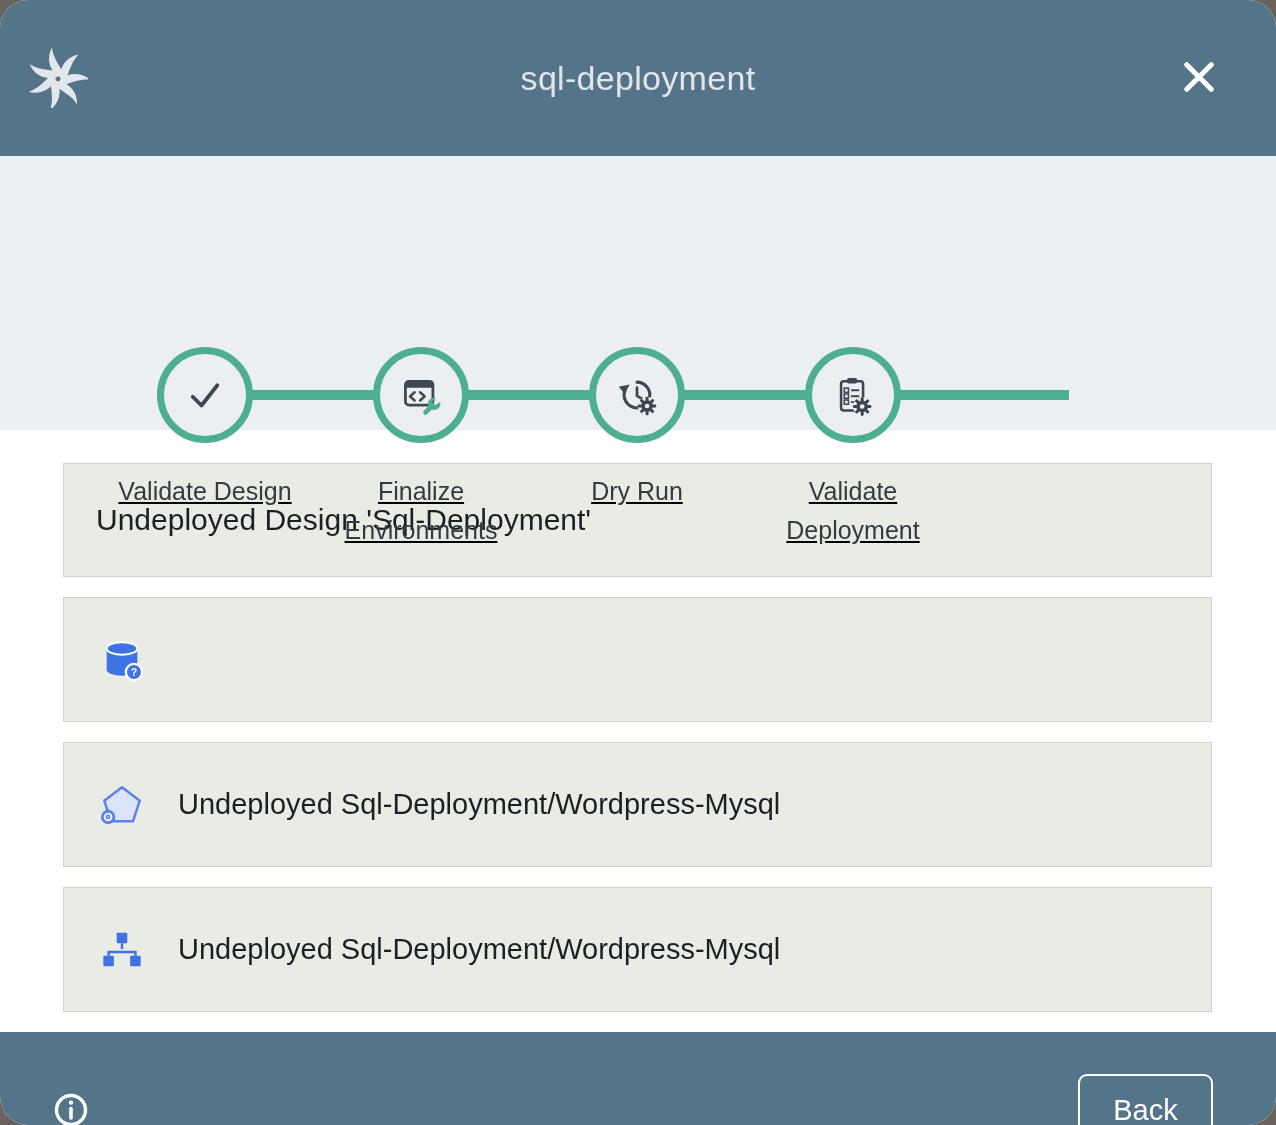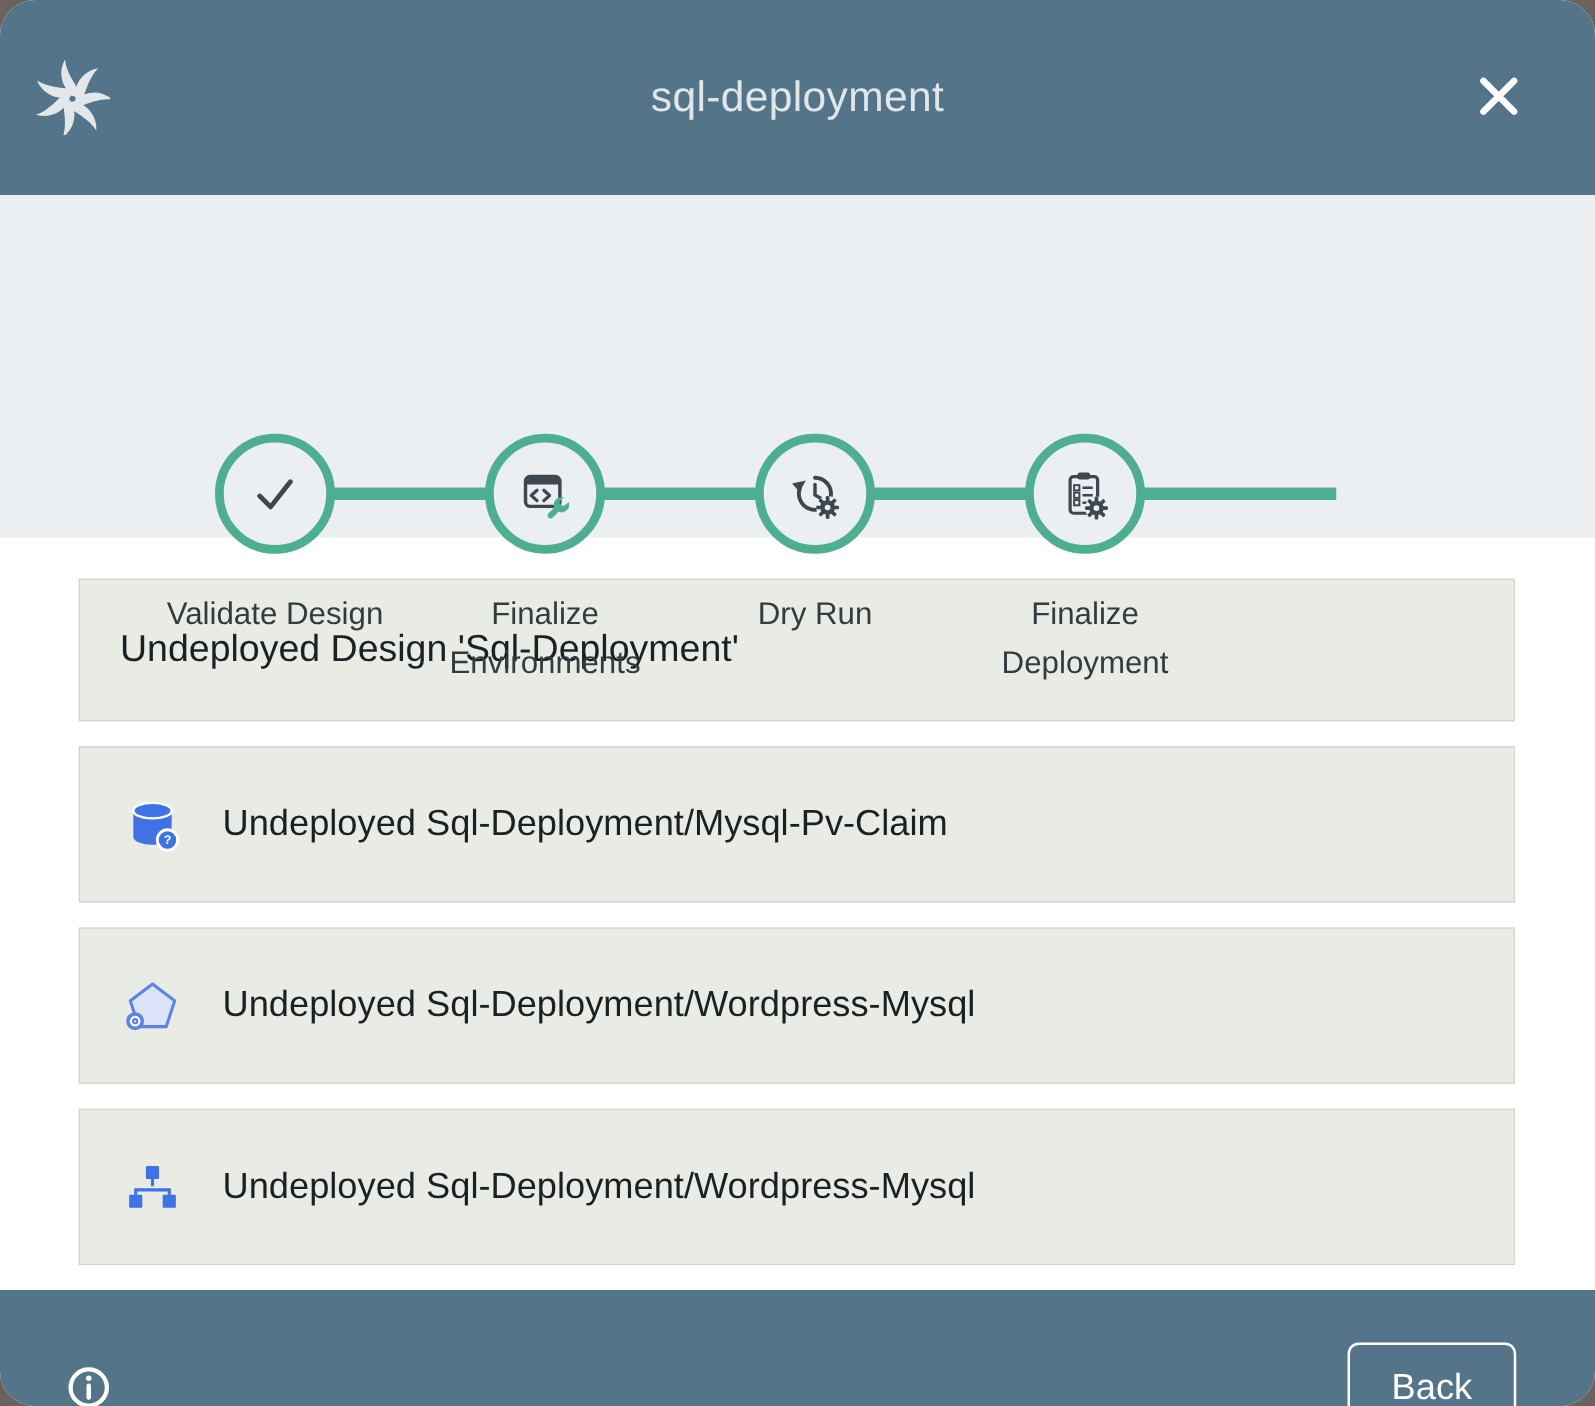--- a/index.html
+++ b/index.html
@@ -21,21 +21,21 @@
   .wiz-header{
     height:156px;flex:0 0 auto;background:var(--chrome);
     position:relative;display:flex;align-items:center;justify-content:center;
   }
   .logo{position:absolute;left:28px;top:48px;width:60px;height:60px;}
   .wiz-title{font-size:34px;color:#e2e6e9;letter-spacing:.3px;}
   .close-btn{position:absolute;right:58px;top:58px;width:38px;height:38px;cursor:pointer;background:none;border:none;padding:0;}
   
   .stepper{height:274px;flex:0 0 auto;background:var(--stepper-bg);position:relative;}
   .track{position:absolute;left:205px;width:864px;top:234px;height:10px;background:var(--teal);}
-  .steps{position:absolute;left:112px;top:191px;display:flex;}
+  .steps{position:absolute;left:97px;top:191px;display:flex;text-decoration:underline;}
   .step{width:216px;display:flex;flex-direction:column;align-items:center;}
   .step-circle{
     width:96px;height:96px;border-radius:50%;border:7px solid var(--teal);
     background:var(--stepper-bg);display:flex;align-items:center;justify-content:center;
     position:relative;z-index:1;
   }
   .step.active .step-circle{background:var(--step-active);}
   .step-label{
     margin-top:29px;font-size:25px;line-height:39px;color:#333b41;
     text-align:center;max-width:178px;
@@ -160,41 +160,40 @@
                 <rect x="-1.6" y="-10" width="3.2" height="5" rx="1" transform="rotate(180)"></rect>
                 <rect x="-1.6" y="-10" width="3.2" height="5" rx="1" transform="rotate(225)"></rect>
                 <rect x="-1.6" y="-10" width="3.2" height="5" rx="1" transform="rotate(270)"></rect>
                 <rect x="-1.6" y="-10" width="3.2" height="5" rx="1" transform="rotate(315)"></rect>
               </g>
               <circle r="6.4" fill="#3c4750"></circle>
               <circle r="2.5" fill="#eceff1"></circle>
             </g>
           </svg>
         </div>
-        <div class="step-label">Finalize Deployment</div>
+        <div class="step-label">Validate Deployment</div>
       </div>
 
 
     </div>
   </div>
 
   <div class="content">
 
     <div class="log-row head">
       <span>Undeployed Design 'Sql-Deployment'</span>
     </div>
 
     <div class="log-row item">
       <svg class="entity-icon" viewBox="0 0 48 48">
         <path d="M8 12v22a16 6.5 0 0 0 32 0V12" fill="#3f72e4"></path>
         <ellipse cx="24" cy="12" rx="16" ry="6.5" fill="#3f72e4" stroke="#ffffff" stroke-width="2"></ellipse>
         <circle cx="36.5" cy="36.5" r="8.5" fill="#3f72e4" stroke="#ffffff" stroke-width="2.4"></circle>
         <text x="36.5" y="40.2" font-size="10.5" fill="#ffffff" text-anchor="middle" font-family="Liberation Sans, sans-serif" font-weight="bold">?</text>
       </svg>
-      <span>Undeployed Sql-Deployment/Mysql-Pv-Claim</span>
     </div>
 
     <div class="log-row item">
       <svg class="entity-icon" viewBox="0 0 48 48">
         <polygon points="24,5.5 42.5,19.5 35.5,41 12.5,41 5.5,19.5" fill="#dbe3f8" stroke="#5b83ea" stroke-width="2.6" stroke-linejoin="round"></polygon>
         <circle cx="9.5" cy="36.5" r="6" fill="#ffffff" stroke="#5b83ea" stroke-width="3"></circle>
         <circle cx="9.5" cy="36.5" r="1.7" fill="none" stroke="#5b83ea" stroke-width="1.8"></circle>
       </svg>
       <span>Undeployed Sql-Deployment/Wordpress-Mysql</span>
     </div>

